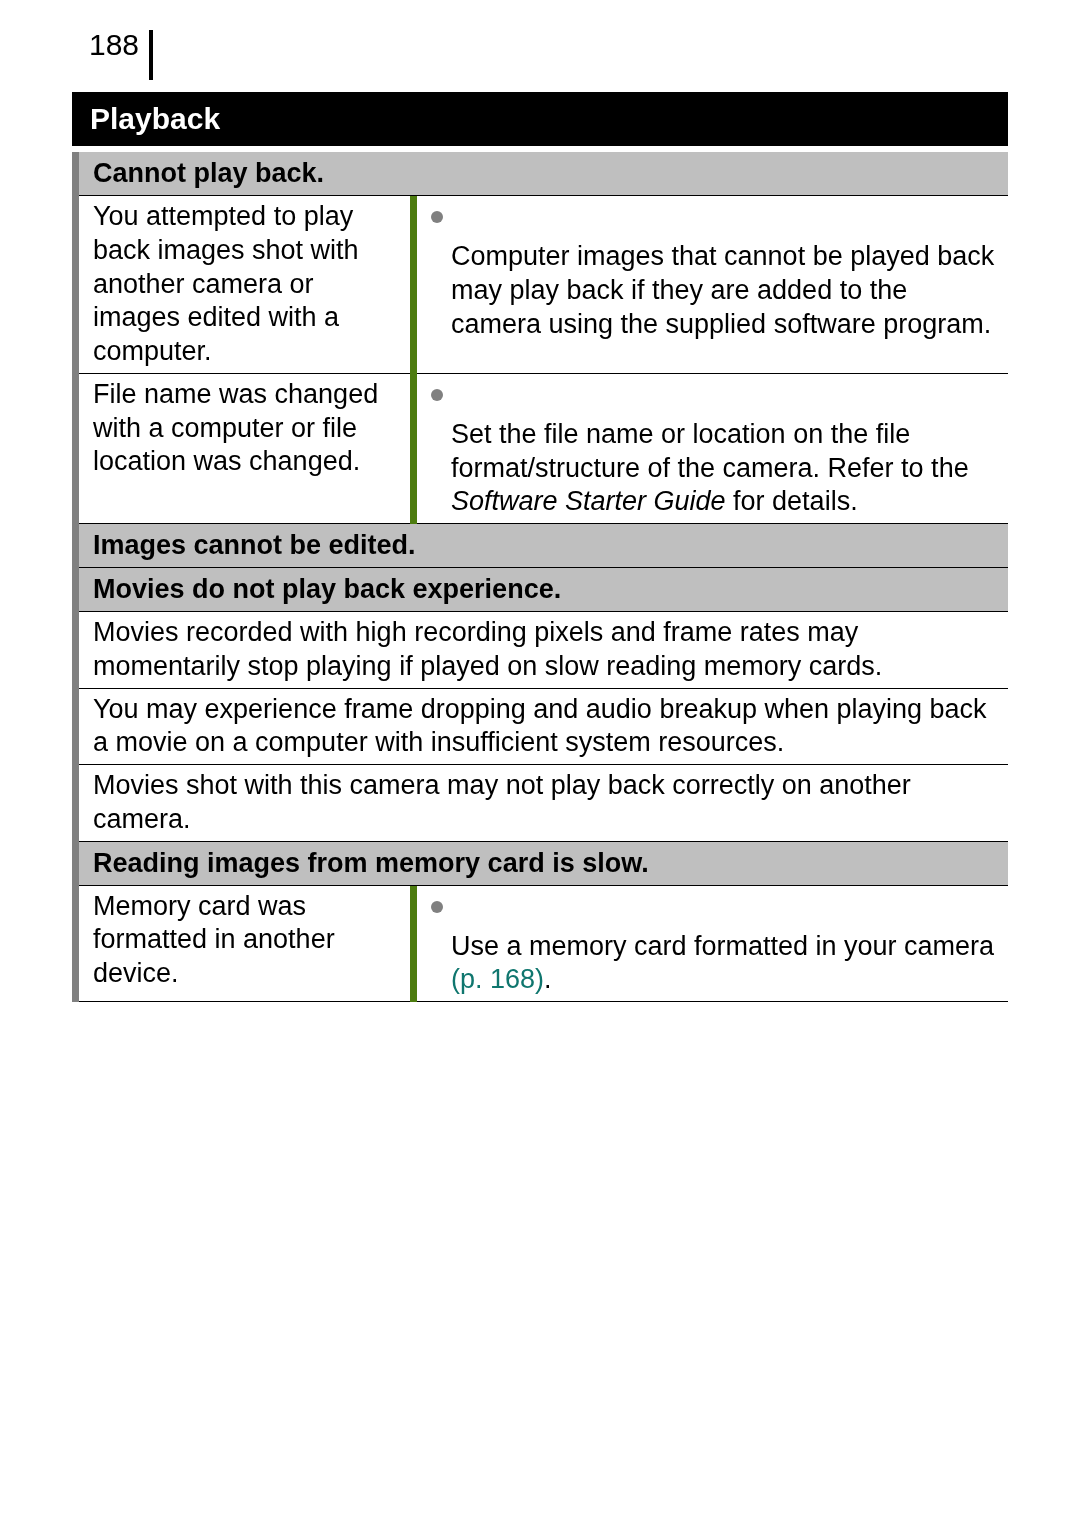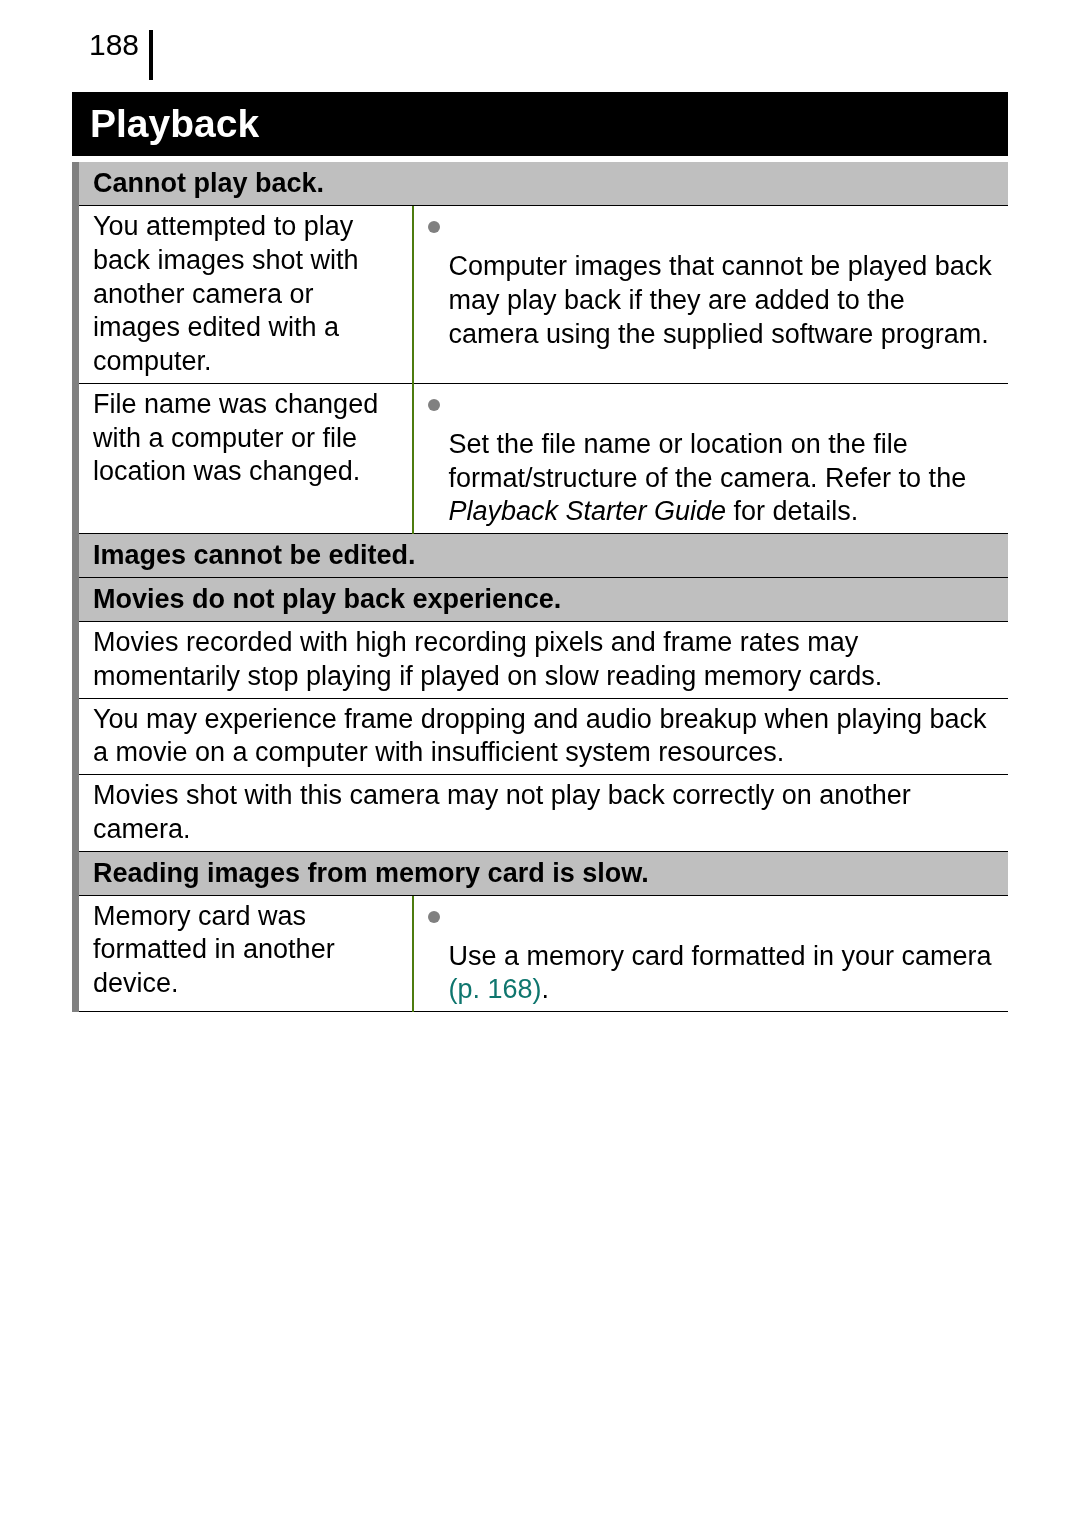--- a/index.html
+++ b/index.html
@@ -23,21 +23,21 @@
     padding-right: 10px;
     border-right: 4px solid #000;
     line-height: 1;
     padding-bottom: 20px;
     margin-left: 17px;
   }
   .section-title-bar {
     background: #000;
     color: #fff;
     font-weight: bold;
-    font-size: 39px;
+    font-size: 30px;
     padding: 10px 18px;
     margin-bottom: 6px;
   }
   .content-block {
     border-left: 7px solid #808080;
     padding-left: 0;
   }
   .sub-header {
     background: #bfbfbf;
     font-weight: bold;
@@ -51,21 +51,21 @@
   }
   .tbl td {
     vertical-align: top;
     padding: 4px 8px 4px 14px;
     font-size: 27px;
     line-height: 1.25;
     border-bottom: 1px solid #000;
   }
   .tbl .left-col {
     width: 36%;
-    border-right: 2px solid #4d7c0f;
+    border-right: 7px solid #4d7c0f;
   }
   .single-cell {
     width: 100%;
     border-collapse: collapse;
   }
   .single-cell td {
     padding: 4px 8px 4px 14px;
     font-size: 27px;
     line-height: 1.25;
     border-bottom: 1px solid #000;
@@ -110,21 +110,21 @@
             <span class="bullet-text">Computer images that cannot be played back may play back if they are added to the camera using the supplied software program.</span>
           </div>
         </td>
       </tr>
       <tr>
         <td class="left-col">File name was changed with a computer or file location was changed.</td>
         <td>
           <div class="bullet-line">
             <span class="bullet-dot"></span>
             <span class="bullet-text">
-              <span>Set the file name or location on the file format/structure of the camera. Refer to the </span><span class="italic">Playback Starter Guide</span><span> for details.</span>
+              <span>Set the file name or location on the file format/structure of the camera. Refer to the </span><span class="italic">Software Starter Guide</span><span> for details.</span>
             </span>
           </div>
         </td>
       </tr>
     </tbody>
       </table>
 
     <div class="sub-header">Images cannot be edited.</div>
 
     <div class="sub-header">Movies do not play back experience.</div>

